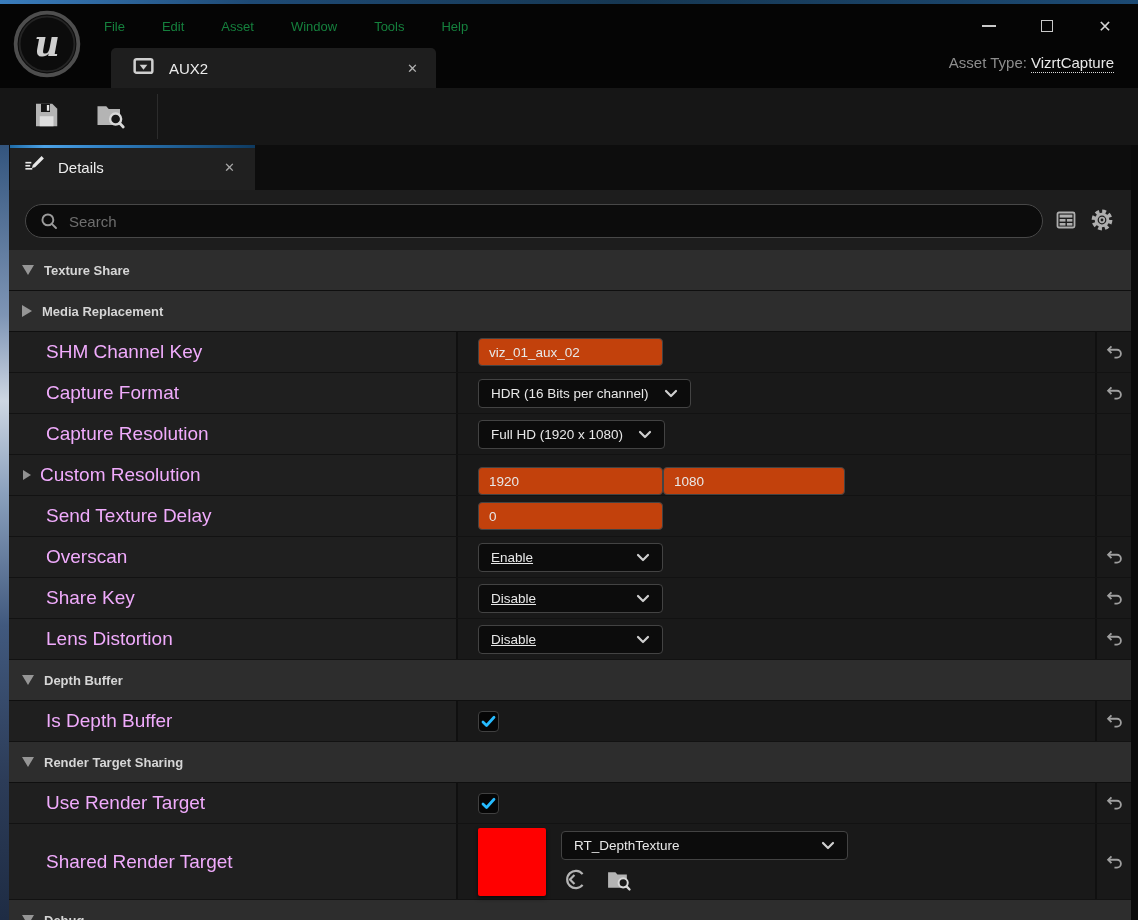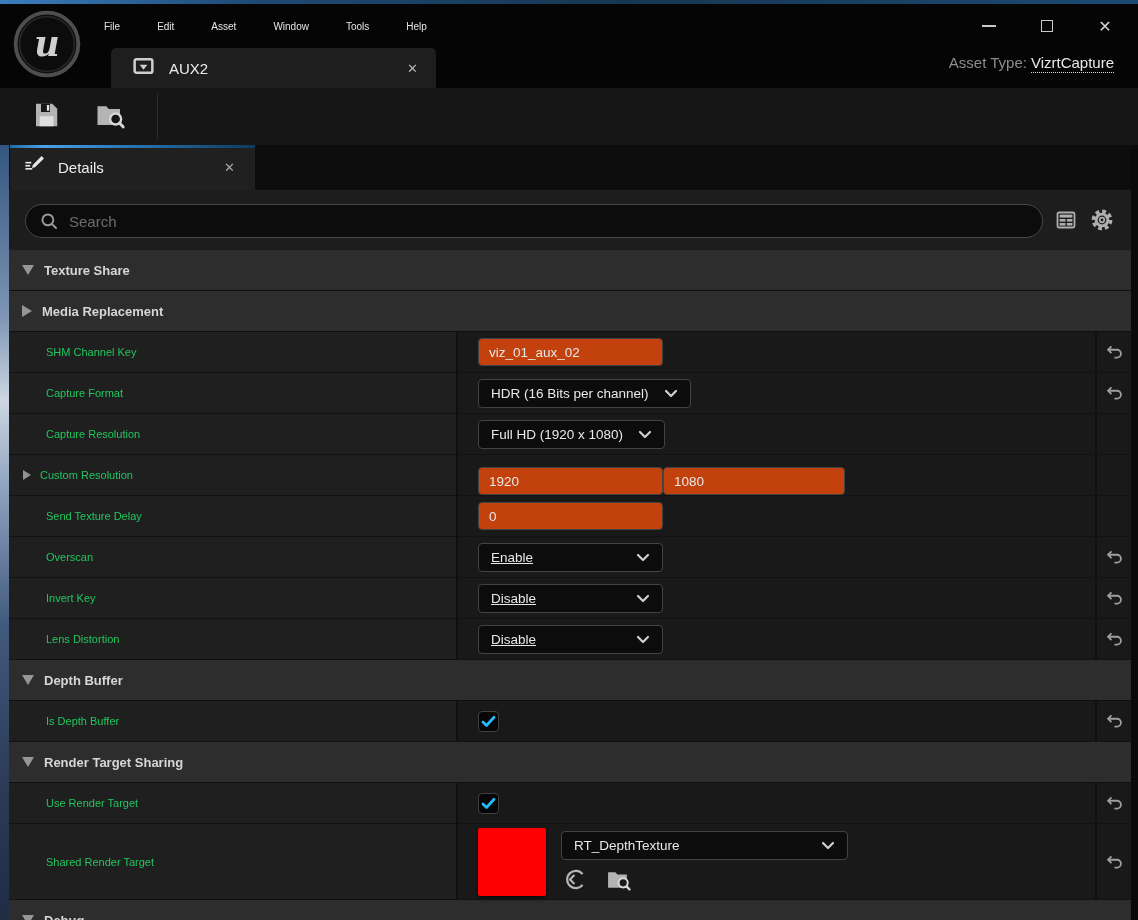--- a/index.html
+++ b/index.html
@@ -5,21 +5,21 @@
   * { box-sizing: border-box; margin: 0; padding: 0; }
   html,body { width:1138px; height:920px; overflow:hidden; background:#050505;
               font-family:"Liberation Sans", sans-serif; }
   #stage { position:relative; width:1138px; height:920px; background:#050505; }
 
   
   #topline { position:absolute; left:0; top:0; width:1138px; height:4px;
              background:linear-gradient(90deg,#3a7dbd 0%,#1e4a75 22%,#163752 55%,#1c4a74 100%); }
   #titlebar { position:absolute; left:0; top:4px; width:1138px; height:84px; background:#050505; }
   #menubar { position:absolute; left:104px; top:0; height:44px; display:flex; align-items:center; gap:37px; }
-  .menu-item { color:#e5e5e5; font-size:10px; cursor:default; }
+  .menu-item { color:#15803d; font-size:13px; cursor:default; }
   #wincontrols { position:absolute; right:20px; top:0; height:44px; display:flex; align-items:center; gap:32px; }
   .winbtn { width:26px; height:26px; display:flex; align-items:center; justify-content:center; color:#cfcfcf; }
   .min-shape { width:14px; height:2px; background:#c9c9c9; }
   .max-shape { width:12px; height:12px; border:1.6px solid #c9c9c9; }
   .close-glyph { font-size:16px; color:#d4d4d4; }
 
   .uelogo { position:absolute; left:13px; top:10px; width:68px; height:68px; z-index:5; }
 
   #asset-tab { position:absolute; left:95px; top:44px; width:325px; height:40px; background:#1e1e1e;
                border-radius:5px 5px 0 0; display:flex; align-items:center;margin-left:16px; }
@@ -66,21 +66,21 @@
   .hrow .hlabel { font-size:13px; font-weight:bold; color:#d6d6d6; }
   .tri-r { width:0; height:0; border-left:10px solid #969696; border-top:6px solid transparent; border-bottom:6px solid transparent; }
   .tri-d { width:0; height:0; border-top:10px solid #969696; border-left:6px solid transparent; border-right:6px solid transparent; }
   .tri-r-sm { width:0; height:0; border-left:8px solid #919191; border-top:5px solid transparent; border-bottom:5px solid transparent; margin-right:9px; }
 
   .prow { height:41px; display:flex; border-bottom:1px solid #121212; }
   .prow.tall { height:76px; }
   .name-cell { width:449px; background:#1f1f1f; display:flex; align-items:center; padding-left:37px;
                border-right:2px solid #101010; }
   .name-cell.with-exp { padding-left:14px; }
-  .plabel { font-size:11px; color:#22c55e; }
+  .plabel { font-size:19px; color:#f0abfc; }
   .value-cell { width:639px; background:#191919; display:flex; align-items:center; padding-left:20px;
                 border-right:2px solid #101010; }
   .reset-cell { width:34px; background:#191919; display:flex; align-items:center; justify-content:center; }
   .resetbtn { width:24px; height:24px; display:flex; align-items:center; justify-content:center; background:transparent; border:none; }
 
   .txtfield { height:28px; width:185px; background:#c2410c; border:1px solid #434343; border-radius:4px;
       color:#e8e8e8; font-size:13.5px; padding:0 10px; font-family:"Liberation Sans", sans-serif; outline:none; }
   .dd { height:29px; background:#0c0c0c; border:1px solid #434343; border-radius:4px;
         display:flex; align-items:center; padding:0 12px; color:#e8e8e8; font-size:13.5px; }
   .dd.autow .ddtext { margin-right:15px; }
@@ -318,21 +318,21 @@
         <svg width="20" height="20" viewBox="0 0 22 22">
               <path d="M4.5 8.5 h9.8 a4.3 4.3 0 0 1 0 8.6 h-2.8" fill="none" stroke="#9f9f9f" stroke-width="2"></path>
               <path d="M8.2 4.8 L4.5 8.5 l3.7 3.7" fill="none" stroke="#9f9f9f" stroke-width="2"></path>
             </svg>
       </button>
         </div>
     </div>
 
     <div class="prow">
       <div class="name-cell">
-          <span class="plabel">Invert Key</span>
+          <span class="plabel">Share Key</span>
         </div>
       <div class="value-cell">
         <div class="dd fixed">
           <span class="ddtext">Disable</span>
           <svg width="14" height="9" viewBox="0 0 14 9">
               <path d="M2 2 l5 5 l5 -5" fill="none" stroke="#cfcfcf" stroke-width="2.2" stroke-linecap="round" stroke-linejoin="round"></path>
             </svg>
         </div>
       </div>
       <div class="reset-cell">

